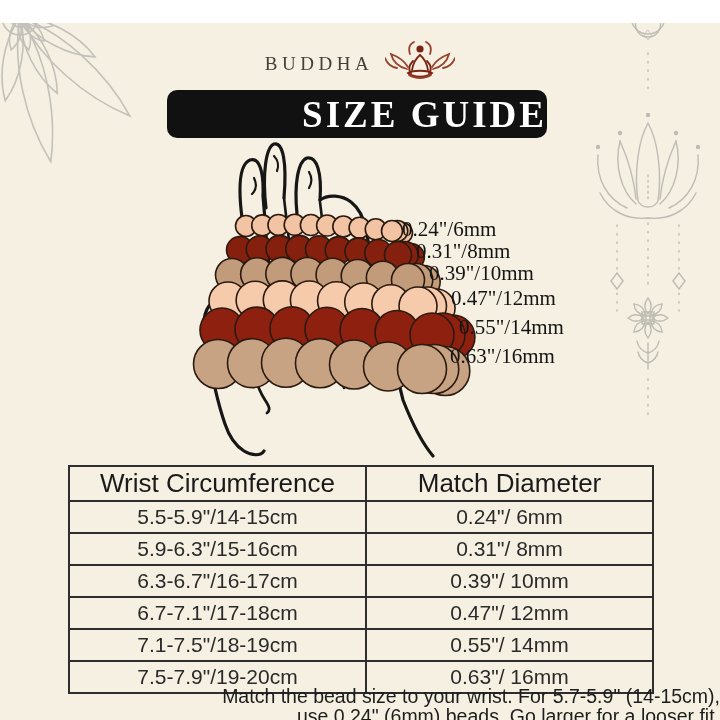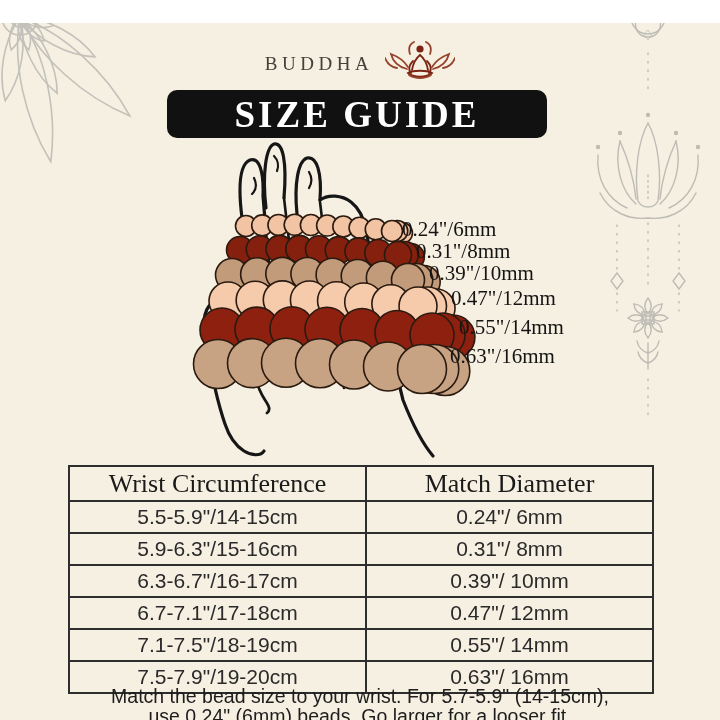--- a/index.html
+++ b/index.html
@@ -15,21 +15,21 @@
   .brand{
     position:absolute;left:0;top:16px;width:720px;height:50px;
     display:flex;align-items:center;justify-content:center;gap:12px;
   }
   .brand-word{
     font-size:19px;letter-spacing:4.5px;color:#45413a;font-weight:500;
   }
   
   .banner{
     position:absolute;left:167px;top:67px;width:380px;height:48px;
-    background:#111111;border-radius:10px;display:flex;align-items:center;justify-content:center;
+    background:#111111;border-radius:10px;display:flex;align-items:center;justify-content:flex-end;
   }
   .banner-title{
     color:#ffffff;font-size:37px;font-weight:bold;letter-spacing:3px;
     font-family:"Liberation Serif",serif;
   }
   
   #hand-beads{position:absolute;left:170px;top:115px;}
   .bead-label{
     position:absolute;font-size:21px;color:#141414;white-space:nowrap;
     font-family:"Liberation Serif",serif;
@@ -38,31 +38,31 @@
   .bl3{left:451px;top:263px;} .bl4{left:459px;top:292px;} .bl5{left:450px;top:321px;}
   
   .size-table{
     position:absolute;left:68px;top:442px;width:586px;border-collapse:collapse;
     table-layout:fixed;background:transparent;
   }
   .size-table th,.size-table td{
     border:2px solid #2e2e2e;text-align:center;padding:0;
   }
   .size-table th{
-    height:33px;font-family:Liberation Serif, serif;font-size:26px;font-weight:500;color:#1a1a1a;
+    height:33px;font-family:Liberation Sans, sans-serif;font-size:26px;font-weight:500;color:#1a1a1a;
   }
   .size-table td{
     height:30px;font-family:"Liberation Sans",sans-serif;font-size:21px;color:#2a2a2a;
   }
   
   .note{
     position:absolute;left:0;top:663px;width:720px;text-align:center;
     font-family:"Liberation Sans",sans-serif;font-size:19.5px;line-height:20px;color:#1d1d1d;
   }
-  .note span{display:block;}
+  .note span{display:block;text-align:right;}
 </style>
 </head>
 <body>
 
 <div class="stage">
 
   <svg id="decor-left" class="decor" width="180" height="260" viewBox="0 0 180 260" fill="none" stroke="#c2c1ba" stroke-width="1.6">
     <defs>
       <path id="mdP" d="M0,0 C -7,10 -7,24 0,34 C 7,24 7,10 0,0"></path>
       <path id="mdB" d="M0,0 C -12,26 -12,60 0,85 C 12,60 12,26 0,0"></path>

